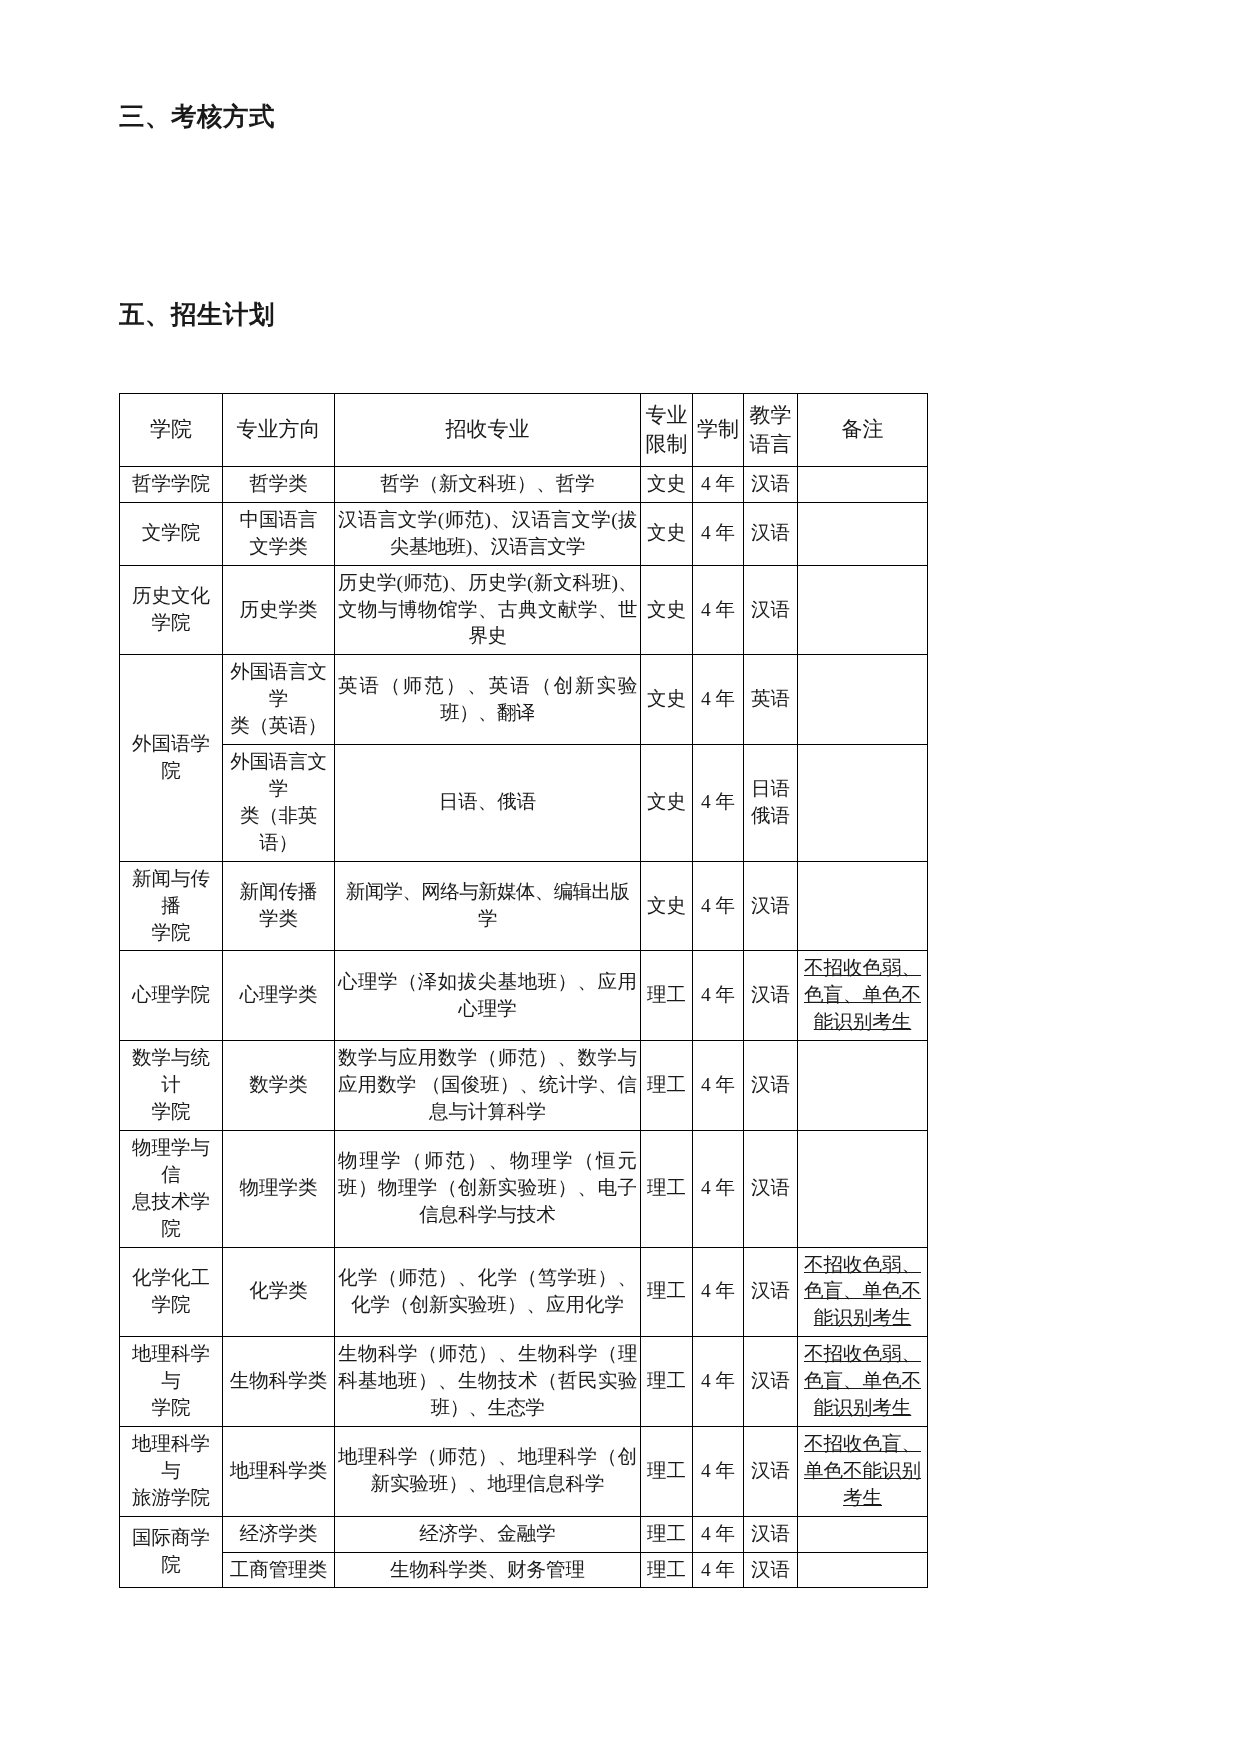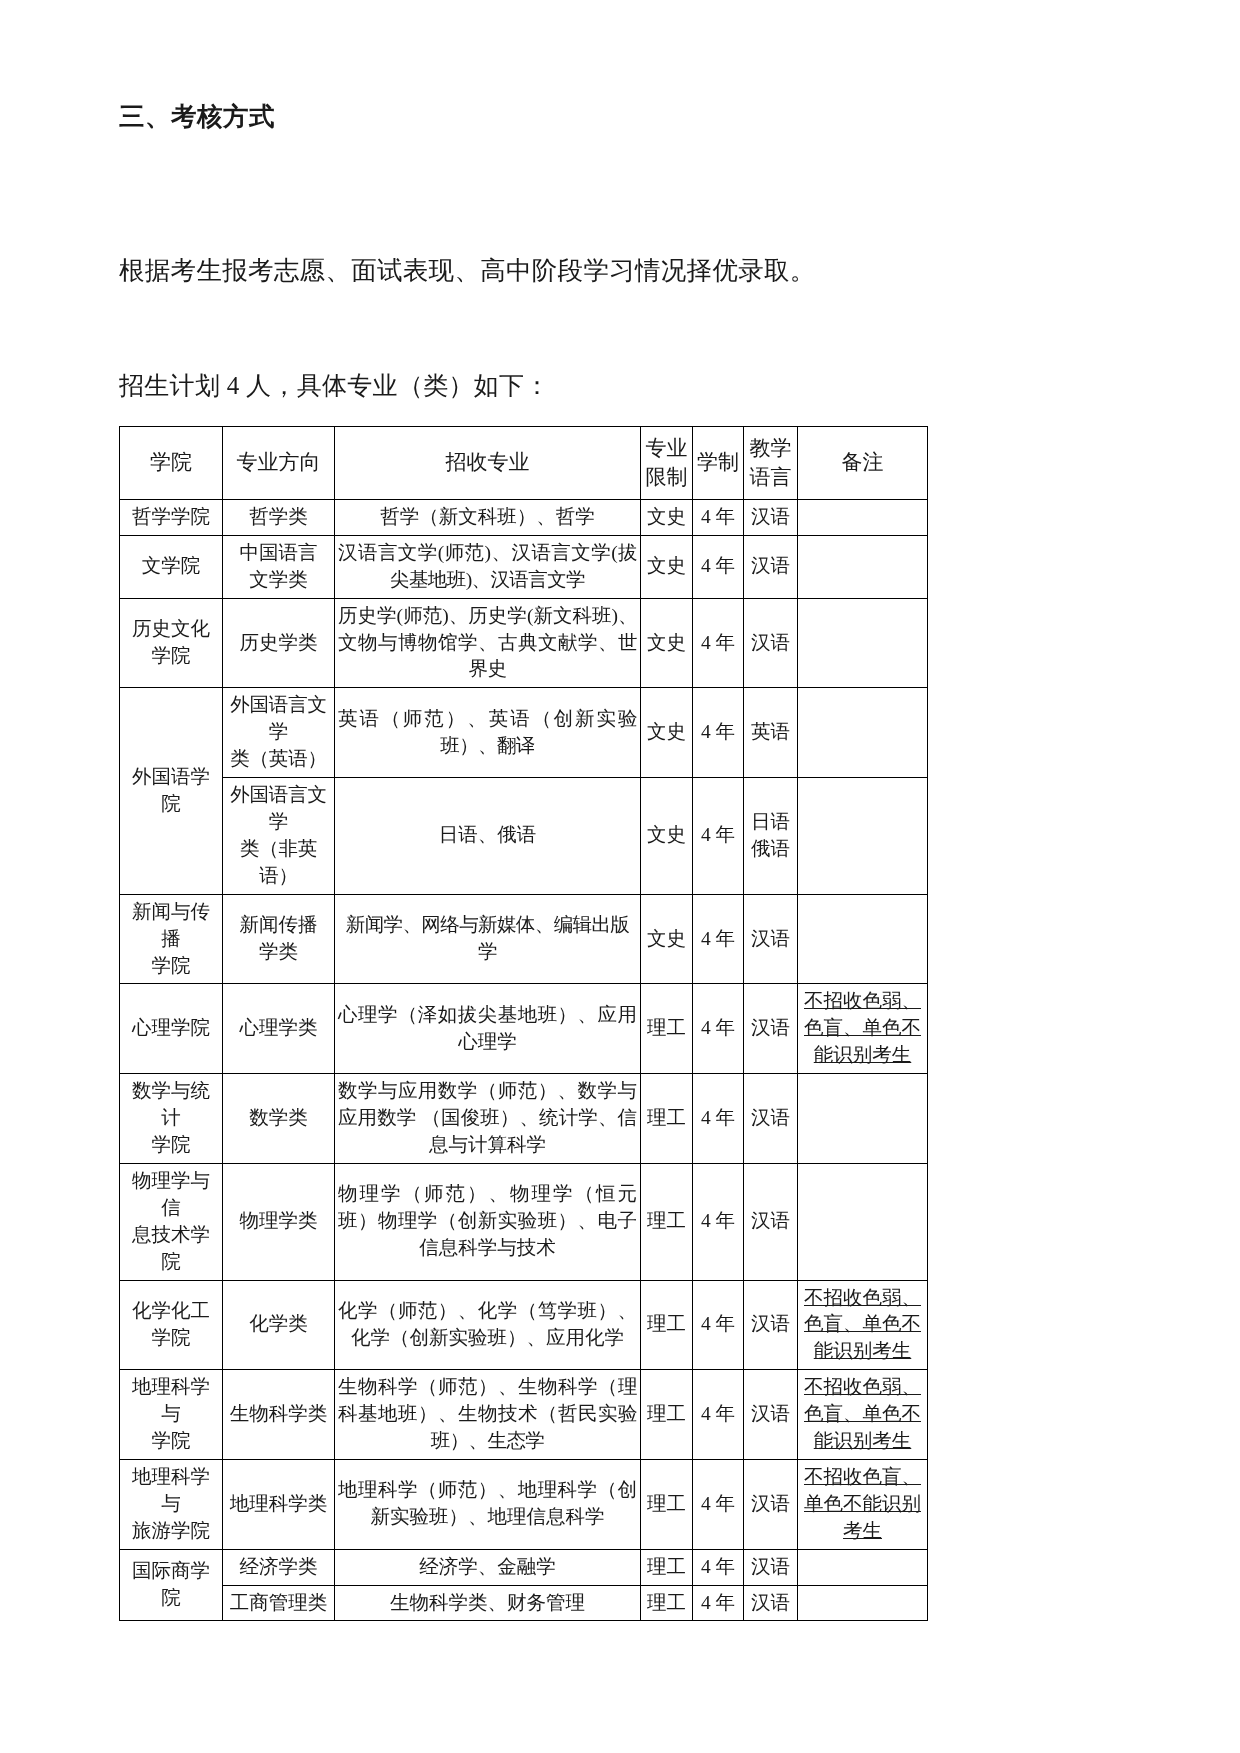--- a/index.html
+++ b/index.html
@@ -90,25 +90,24 @@
 </head>
 <body>
 
 <div class="page">
 
   <h2 class="section-heading">三、考核方式</h2>
   <div class="sp-a"></div>
   <div class="sp-b"></div>
 
   <div class="sp-a"></div>
-  <p class="body-line">根据考生报考志愿、面试表现、高中阶段学习情况择优录取。</p>
   <div class="sp-b"></div>
 
+  <h2 class="section-heading">五、招生计划</h2>
   <div class="sp-a"></div>
-  <p class="intro-line">招生计划 4 人，具体专业（类）如下：</p>
 
   <table class="plan">
     <colgroup>
       <col class="c-college">
         <col class="c-dir">
         <col class="c-major">
       <col class="c-limit">
         <col class="c-len">
         <col class="c-lang">
         <col class="c-remark">

